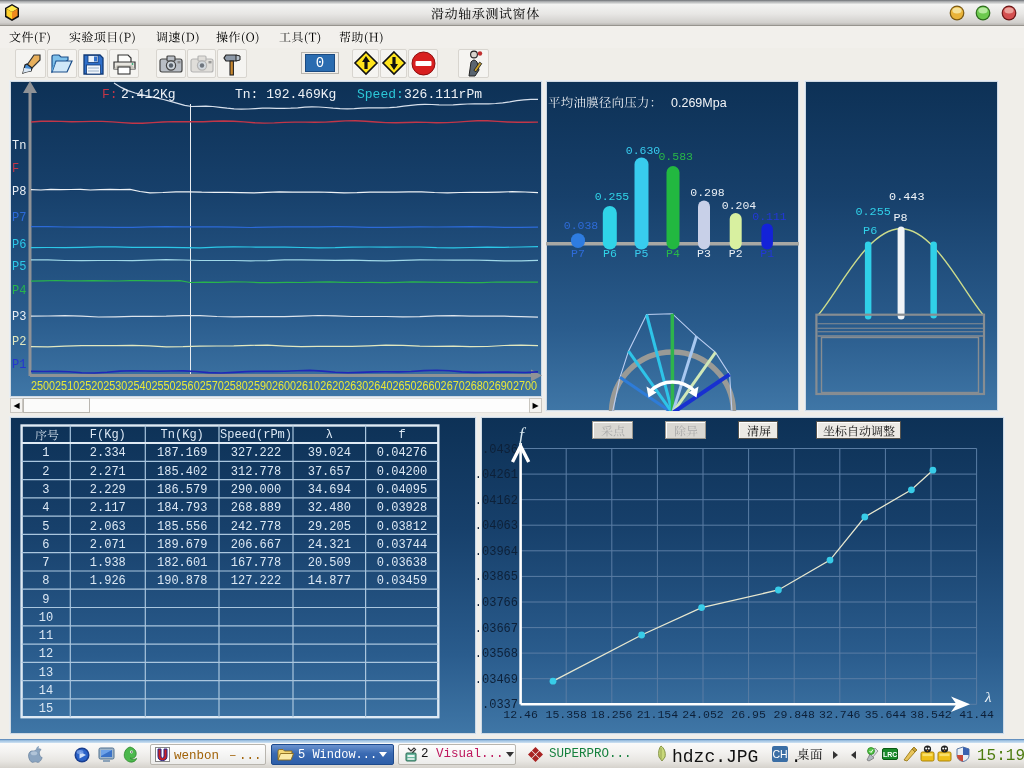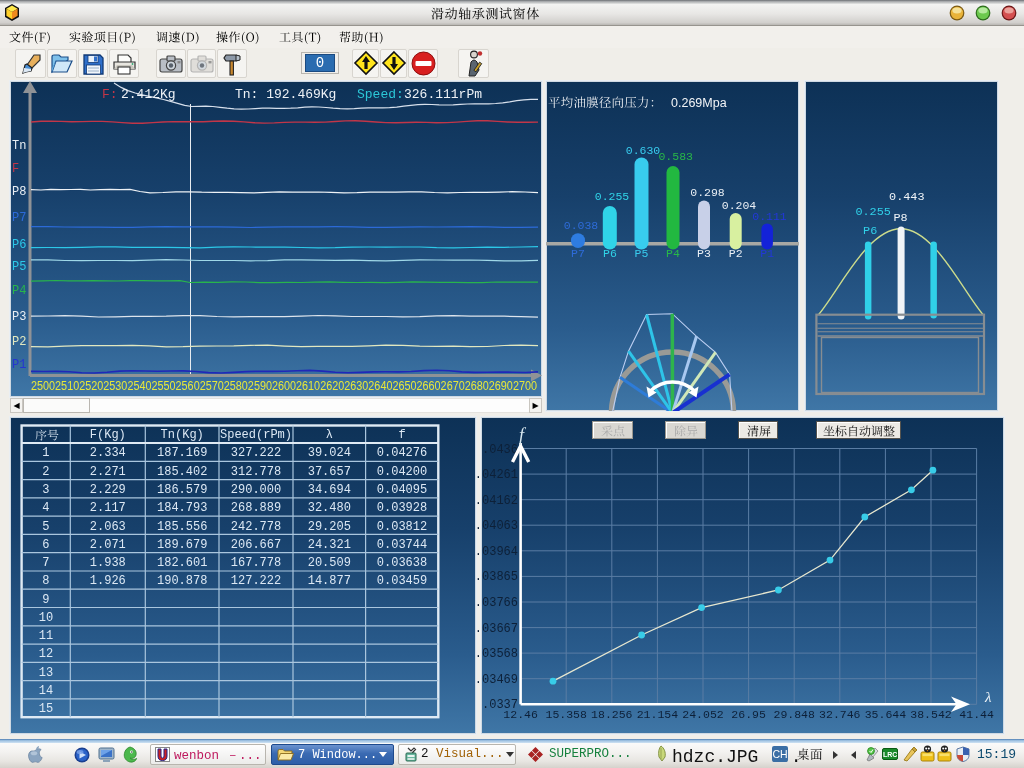--- a/index.html
+++ b/index.html
@@ -412,36 +412,36 @@
 <svg class="abs" style="left:122px;top:746px" width="16" height="17">
 <path d="M8 1 C12 2 15 5 14 9 C13.4 12 10 13 8 12 C10 14 13 13.6 14.6 12.4 C14 15 11 16.6 8 16 C4 15 1.6 11.6 2.4 7.6 C3 4 5 2 8 1 Z" fill="#4cb84c" stroke="#2a862a" stroke-width="0.8"></path>
 <circle cx="9.5" cy="6" r="1.4" fill="#fff"></circle>
     <circle cx="9.8" cy="6" r="0.7" fill="#222"></circle>
 </svg>
 <div class="abs" style="left:150px;top:743.5px;width:116px;height:21.5px;background:linear-gradient(180deg,#fefefe,#ececea);border:1px solid #b8b5ae;border-radius:2px"></div>
 <svg class="abs" style="left:155px;top:747px" width="15" height="15">
 <rect x="0.5" y="0.5" width="14" height="14" fill="#fff" stroke="#888" stroke-width="1"></rect>
 <path d="M3 2 L6 2 L6 9 Q6 11 7.5 11 Q9 11 9 9 L9 2 L12 2 L12 9 Q12 13.5 7.5 13.5 Q3 13.5 3 9 Z" fill="#c22" stroke="#228" stroke-width="1"></path>
   </svg>
-<div class="abs" style="left:174px;top:747px;font-size:12.5px;color:#be185d;font-family:'Liberation Mono',monospace">wenbon －...</div>
+<div class="abs" style="left:174px;top:747px;font-size:12.5px;color:#a16207;font-family:'Liberation Mono',monospace">wenbon －...</div>
 <div class="abs" style="left:270.5px;top:743.5px;width:123px;height:21.5px;background:linear-gradient(180deg,#6b93cf,#3a6ab2 45%,#2d5ea8);border:1px solid #1e4a8c;border-radius:2px"></div>
 <svg class="abs" style="left:277px;top:748px" width="17" height="13">
 <path d="M1 12 L1 3 Q1 1.5 2.5 1.5 L6 1.5 L7.5 3 L15 3 L15 5 Z" fill="#f4d878" stroke="#8a6a1a" stroke-width="0.9"></path>
 <path d="M1 12 L3.5 5.5 L16.5 5.5 L14 12 Z" fill="#fbeaa8" stroke="#8a6a1a" stroke-width="0.9"></path>
 </svg>
-<div class="abs" style="left:298px;top:747.5px;font-size:12px;color:#fff;font-family:'Liberation Mono',monospace">7 Window...</div>
+<div class="abs" style="left:298px;top:747.5px;font-size:12px;color:#fff;font-family:'Liberation Mono',monospace">5 Window...</div>
 <div class="abs" style="left:379px;top:752px;width:0;height:0;border-left:4.5px solid transparent;border-right:4.5px solid transparent;border-top:5.5px solid #fff"></div>
 <div class="abs" style="left:398px;top:743.5px;width:118px;height:21.5px;background:linear-gradient(180deg,#fefefe,#ececea);border:1px solid #b8b5ae;border-radius:2px"></div>
 <svg class="abs" style="left:403px;top:746px" width="16" height="17">
 <path d="M5 2 L8 5 L11 2 L12.5 3.5 L9.5 6.5 L12 9" fill="none" stroke="#333" stroke-width="1.2"></path>
 <rect x="3" y="7" width="10" height="8" rx="1" fill="#6ab8a0" stroke="#2a6a52" stroke-width="1"></rect>
 <rect x="4.5" y="9" width="7" height="2" fill="#e8f4f0"></rect>
     <rect x="4.5" y="12" width="7" height="2" fill="#cfe8e0"></rect>
 </svg>
-<div class="abs" style="left:421px;top:747px;font-size:12.5px;font-family:'Liberation Mono',monospace"><span style="color:#111">2 </span><span style="color:#a16207">Visual...</span></div>
+<div class="abs" style="left:421px;top:747px;font-size:12.5px;font-family:'Liberation Mono',monospace"><span style="color:#111">2 </span><span style="color:#be185d">Visual...</span></div>
 <div class="abs" style="left:506px;top:752px;width:0;height:0;border-left:4.5px solid transparent;border-right:4.5px solid transparent;border-top:5.5px solid #333"></div>
 <svg class="abs" style="left:527px;top:746px" width="17" height="17">
 <path d="M8.5 1 L12 4.5 L8.5 8 L5 4.5 Z" fill="#a82222"></path>
     <path d="M1 8.5 L4.5 5 L8 8.5 L4.5 12 Z" fill="#a82222"></path>
 <path d="M16 8.5 L12.5 5 L9 8.5 L12.5 12 Z" fill="#a82222"></path>
     <path d="M8.5 16 L5 12.5 L8.5 9 L12 12.5 Z" fill="#a82222"></path>
 </svg>
 <div class="abs" style="left:549px;top:747px;font-size:12.5px;color:#15803d;font-family:'Liberation Mono',monospace">SUPERPRO...</div>
 <svg class="abs" style="left:655px;top:745px" width="13" height="18">
 <path d="M6 1 C9 3 11 7 10 12 L7 16 L4 12 C3 7 4 3 6 1 Z" fill="#c8d87a" stroke="#7a8a3a" stroke-width="0.9"></path>
@@ -479,12 +479,12 @@
     <circle cx="8.5" cy="4" r="3.6" fill="#222"></circle>
     <circle cx="7.2" cy="3.6" r="1" fill="#fff"></circle>
     <circle cx="9.8" cy="3.6" r="1" fill="#fff"></circle>
     <path d="M7.6 5.2 L9.4 5.2 L8.5 6.4 Z" fill="#f08a1a"></path>
   </svg>
 <svg class="abs" style="left:956px;top:746px" width="14" height="16">
 <path d="M7 1 L13 3 L13 9 C13 13 10 15 7 15.5 C4 15 1 13 1 9 L1 3 Z" fill="#e8eef4" stroke="#4a6a9a" stroke-width="0.9"></path>
 <path d="M7 1 L13 3 L13 9 L7 9 Z" fill="#3a62b0"></path>
 <path d="M1 9 L7 9 L7 15.5 C4 15 1 13 1 9 Z" fill="#c84a3a"></path>
 </svg>
-<div class="abs" style="left:977px;top:747px;font-size:13px;color:#0c4a6e;font-family:'Liberation Mono',monospace">15:19</div>
+<div class="abs" style="left:977px;top:747px;font-size:16px;color:#4d7c0f;font-family:'Liberation Mono',monospace">15:19</div>
 </body></html>

